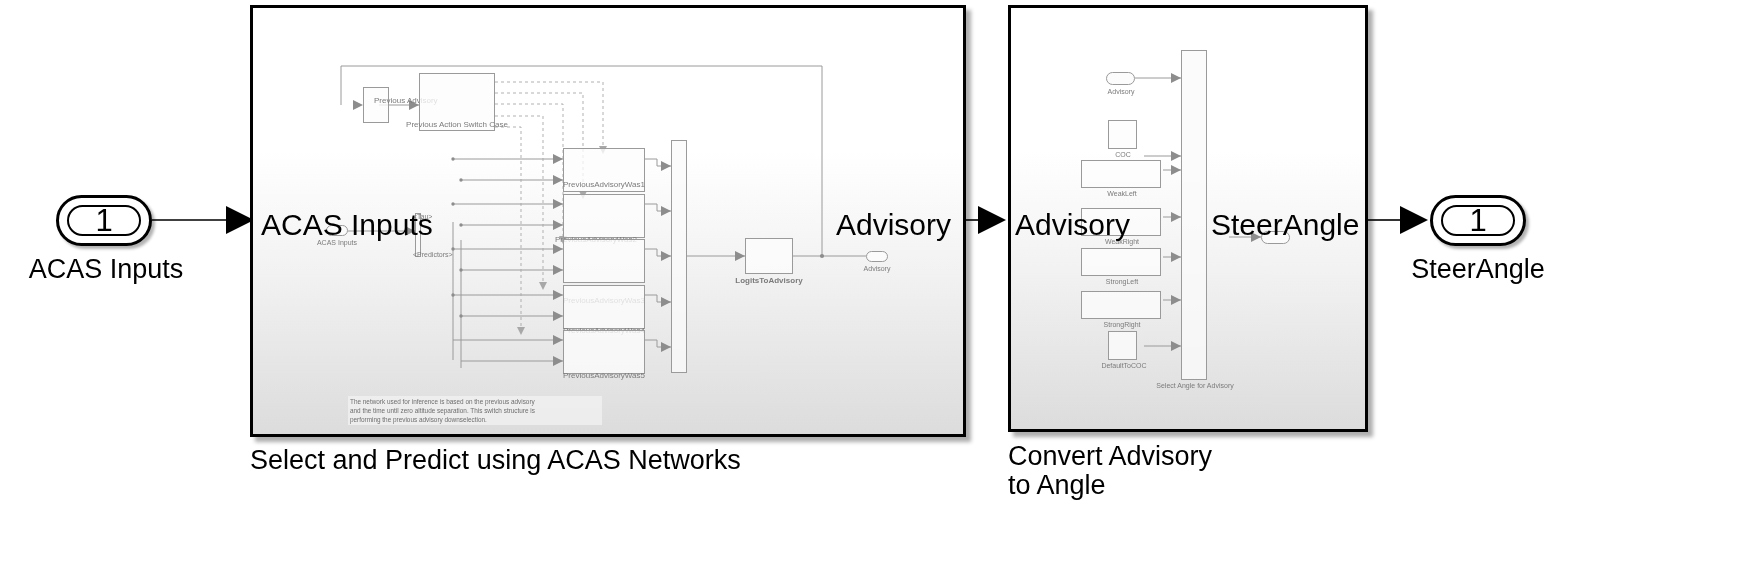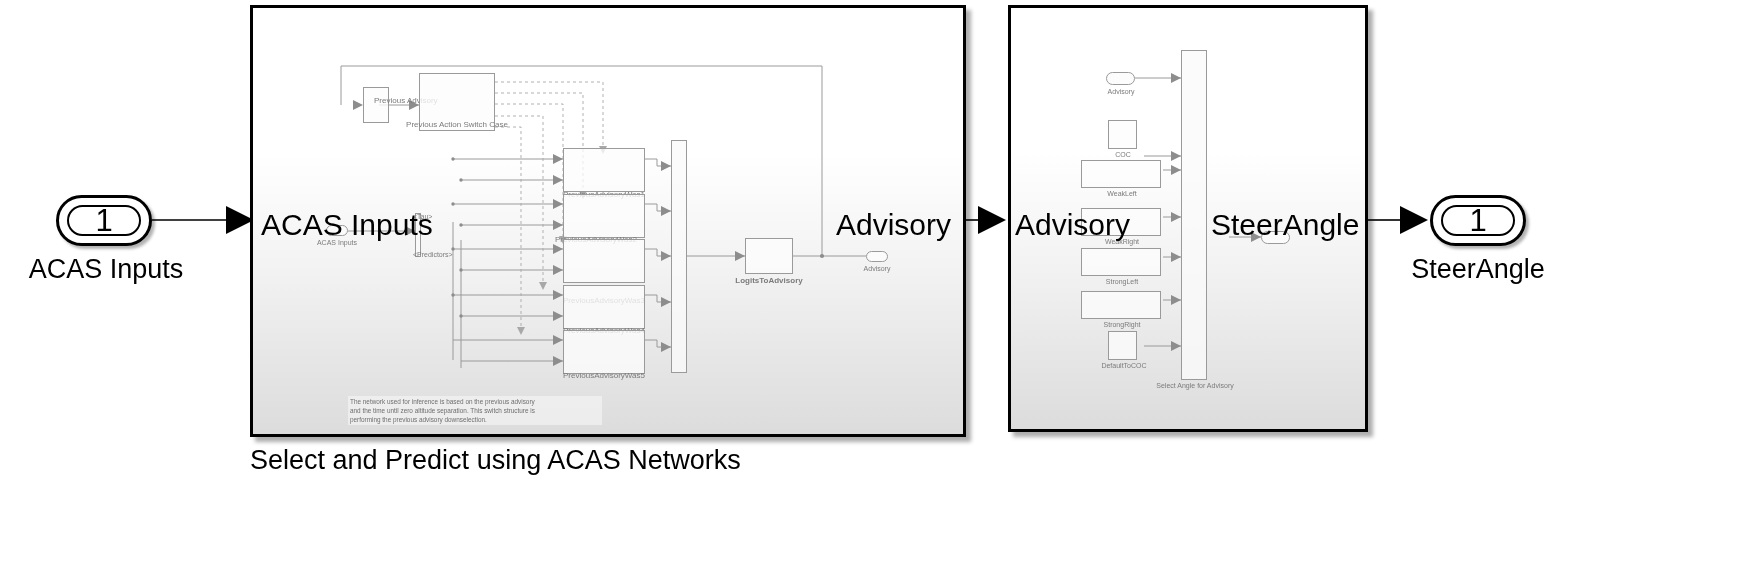--- a/index.html
+++ b/index.html
@@ -191,21 +191,21 @@
     <div class="ilabel" style="left:138px;top:112px;width:132px;">Previous Action Switch Case</div>
 
     <div class="ioval" style="left:73px;top:217px;width:22px;height:11px;"></div>
     <div class="ilabel sm" style="left:44px;top:231px;width:80px;">ACAS Inputs</div>
 
     <div class="vbar" style="left:162px;top:205px;width:6px;height:44px;"></div>
     <div class="ilabel sm" style="left:160px;top:205px;width:60px;text-align:left;">&lt;Tau&gt;</div>
     <div class="ilabel sm" style="left:160px;top:243px;width:72px;text-align:left;">&lt;Predictors&gt;</div>
 
     <div class="iblock" style="left:310px;top:140px;width:82px;height:44px;"></div>
-    <div class="ilabel" style="left:295px;top:182px;width:112px;">PreviousAdvisoryWas1</div>
+    <div class="ilabel" style="left:295px;top:172px;width:112px;">PreviousAdvisoryWas1</div>
 
     <div class="iblock" style="left:310px;top:186px;width:82px;height:44px;"></div>
     <div class="ilabel" style="left:287px;top:227px;width:112px;">PreviousAdvisoryWas2</div>
 
     <div class="iblock" style="left:310px;top:231px;width:82px;height:44px;"></div>
     <div class="ilabel" style="left:295px;top:288px;width:112px;">PreviousAdvisoryWas3</div>
 
     <div class="iblock" style="left:310px;top:277px;width:82px;height:44px;"></div>
     <div class="ilabel" style="left:295px;top:318px;width:112px;">PreviousAdvisoryWas4</div>
 
@@ -279,20 +279,22 @@
     <div class="vbar" style="left:170px;top:42px;width:26px;height:330px;"></div>
     <div class="ilabel sm" style="left:140px;top:374px;width:88px;">Select Angle
 for Advisory</div>
 
     <div class="ioval" style="left:250px;top:223px;width:29px;height:13px;"></div>
 
     <div class="subsystem-title" style="left:4px;top:200px;">Advisory</div>
     <div class="subsystem-title" style="left:200px;top:200px;">SteerAngle</div>
   </div>
 
+  <div class="subsystem-caption" style="left:1008px;top:442px;width:360px;">Convert Advisory
+to Angle</div>
 
   <div class="port-block" style="left:1430px;top:195px;width:96px;height:51px;">
     <div class="port-inner">
       <span class="port-num">1</span>
     </div>
   </div>
   <div class="port-caption" style="left:1372px;top:254px;width:212px;">SteerAngle</div>
 
 </div>
 

